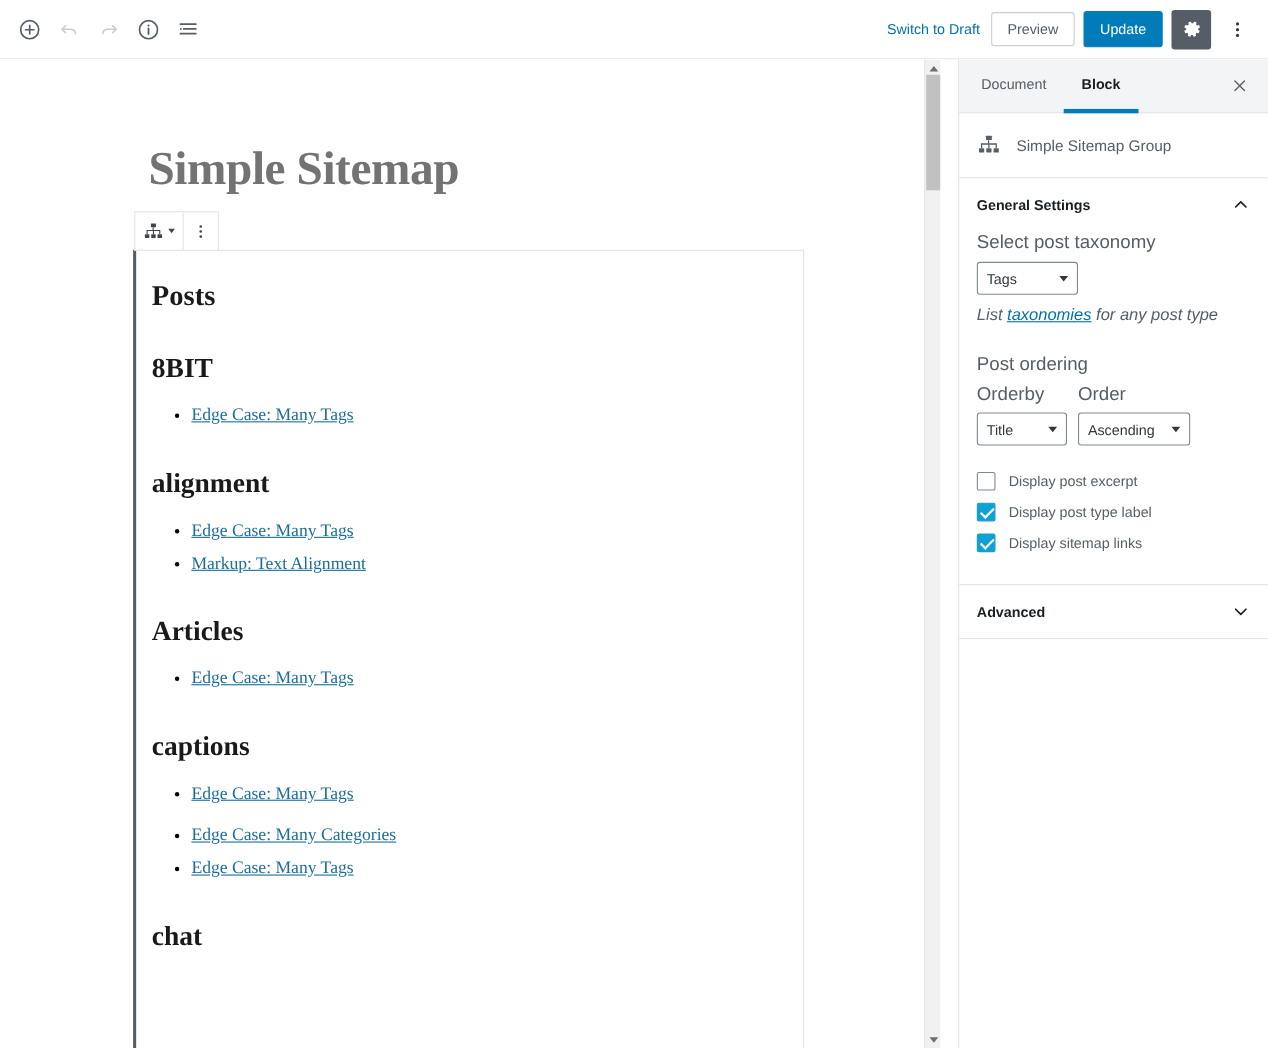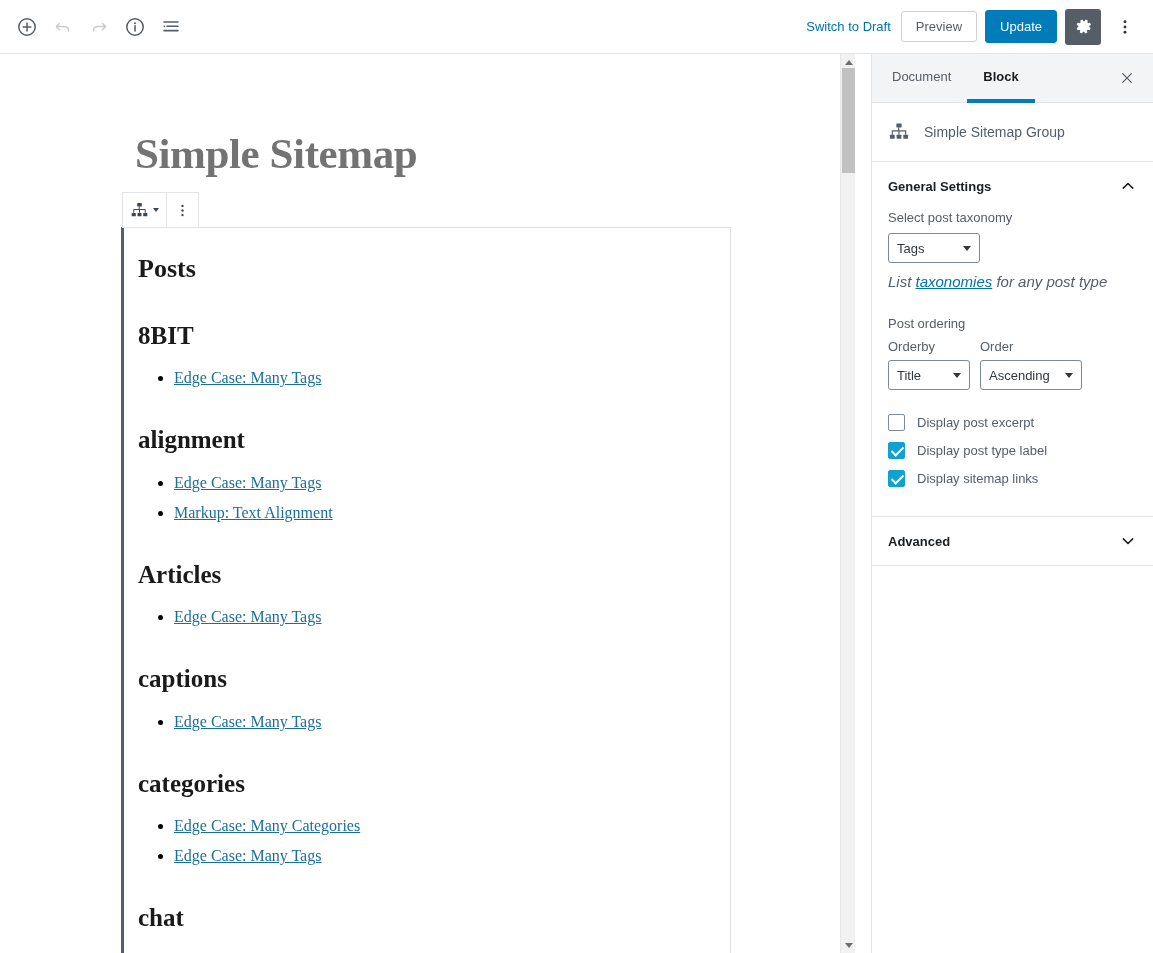--- a/index.html
+++ b/index.html
@@ -227,21 +227,21 @@
     background: none; border: none; width: 100%;
     font-family: "Liberation Sans", sans-serif;
   }
   .panel-title { font-size: 13px; font-weight: bold; color: #191e23; }
   .panel-chevron { margin-left: auto; color: #191e23; display: flex; }
   .panel-body { padding: 0 16px 18px 16px; }
   .panel-divider { border-bottom: 1px solid #e2e4e7; }
 
   .field-label {
     display: block;
-    font-size: 13px; color: #555d66;
+    font-size: 17px; color: #555d66;
     margin-bottom: 8px;
   }
   .wp-select {
     position: relative;
     display: inline-flex; align-items: center;
     border: 1px solid #7e8993; border-radius: 3px;
     background: #fff; height: 30px;
     padding: 0 26px 0 8px;
     font-size: 13px; color: #32373c; cursor: pointer;
     font-family: "Liberation Sans", sans-serif;
@@ -391,21 +391,20 @@
               <li><a class="sm-link">Markup: Text Alignment</a></li>
             </ul>
             <h3 class="sm-h3">Articles</h3>
             <ul class="sm-list">
               <li><a class="sm-link">Edge Case: Many Tags</a></li>
             </ul>
             <h3 class="sm-h3">captions</h3>
             <ul class="sm-list">
               <li><a class="sm-link">Edge Case: Many Tags</a></li>
             </ul>
-            <h3 class="sm-h3">categories</h3>
             <ul class="sm-list">
               <li><a class="sm-link">Edge Case: Many Categories</a></li>
               <li><a class="sm-link">Edge Case: Many Tags</a></li>
             </ul>
             <h3 class="sm-h3">chat</h3>
           </div>
       </div>
     </div>
 
     <div class="scrollbar">

